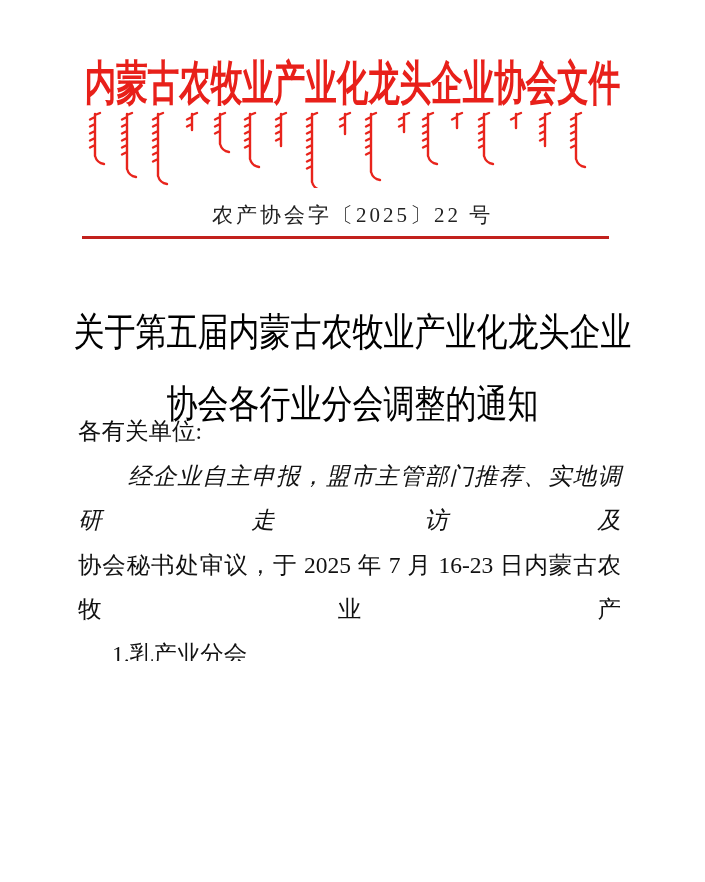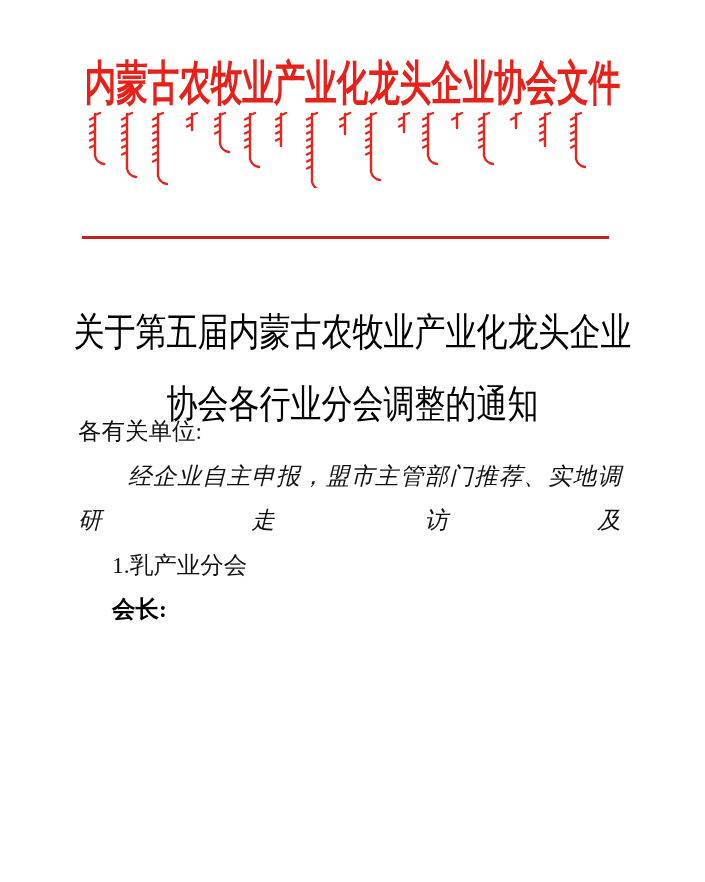--- a/index.html
+++ b/index.html
@@ -89,30 +89,32 @@
       <path d="M291 5 l5 -2 M291 4 v58 M291 7 l-5 2.5 M291 14 l-5 2.5 M291 21 l-5 2.5 M291 28 l-5 2.5 M291 35 l-5 2.5 M291 42 l-5 2.5 M291 62 q2 7 9 8" stroke="#e8241c" stroke-width="2.4" stroke-linecap="round" fill="none"></path>
       <path d="M324 5 l5 -2 M324 4 v18 M324 7 l-5 2.5 M324 14 l-5 2.5" stroke="#e8241c" stroke-width="2.4" stroke-linecap="round" fill="none"></path>
       <path d="M348 5 l5 -2 M348 4 v42 M348 7 l-5 2.5 M348 14 l-5 2.5 M348 21 l-5 2.5 M348 28 l-5 2.5 M348 35 l-5 2.5 M348 46 q2 7 9 8" stroke="#e8241c" stroke-width="2.4" stroke-linecap="round" fill="none"></path>
       <path d="M377 5 l5 -2 M377 4 v14 M377 7 l-5 2.5" stroke="#e8241c" stroke-width="2.4" stroke-linecap="round" fill="none"></path>
       <path d="M404 5 l5 -2 M404 4 v42 M404 7 l-5 2.5 M404 14 l-5 2.5 M404 21 l-5 2.5 M404 28 l-5 2.5 M404 35 l-5 2.5 M404 46 q2 7 9 8" stroke="#e8241c" stroke-width="2.4" stroke-linecap="round" fill="none"></path>
       <path d="M436 5 l5 -2 M436 4 v14 M436 7 l-5 2.5" stroke="#e8241c" stroke-width="2.4" stroke-linecap="round" fill="none"></path>
       <path d="M465 5 l5 -2 M465 4 v32 M465 7 l-5 2.5 M465 14 l-5 2.5 M465 21 l-5 2.5 M465 28 l-5 2.5" stroke="#e8241c" stroke-width="2.4" stroke-linecap="round" fill="none"></path>
       <path d="M496 5 l5 -2 M496 4 v45 M496 7 l-5 2.5 M496 14 l-5 2.5 M496 21 l-5 2.5 M496 28 l-5 2.5 M496 35 l-5 2.5 M496 49 q2 7 9 8" stroke="#e8241c" stroke-width="2.4" stroke-linecap="round" fill="none"></path>
     </svg>
 
+  <div class="doc-number">农产协会字〔2025〕22 号</div>
 
   <div class="red-line" style="background: rgb(194, 33, 29);"></div>
 
   <div class="doc-title">
     <div class="t-line">关于第五届内蒙古农牧业产业化龙头企业</div>
     <div class="t-line">协会各行业分会调整的通知</div>
   </div>
 
   <div class="body-text">
       <div class="line">各有关单位:</div>
       <div class="line indent fill">经企业自主申报，盟市主管部门推荐、实地调研走访及</div>
+      <div class="line fill">协会秘书处审议，于 2025 年 7 月 16-23 日内蒙古农牧业产</div>
       <div class="line indent2">1.乳产业分会</div>
       <div class="line indent2 bold">会长:</div>
     </div>
 
   <div class="page-number">1</div>
 
 </div>
 
 </body></html>

